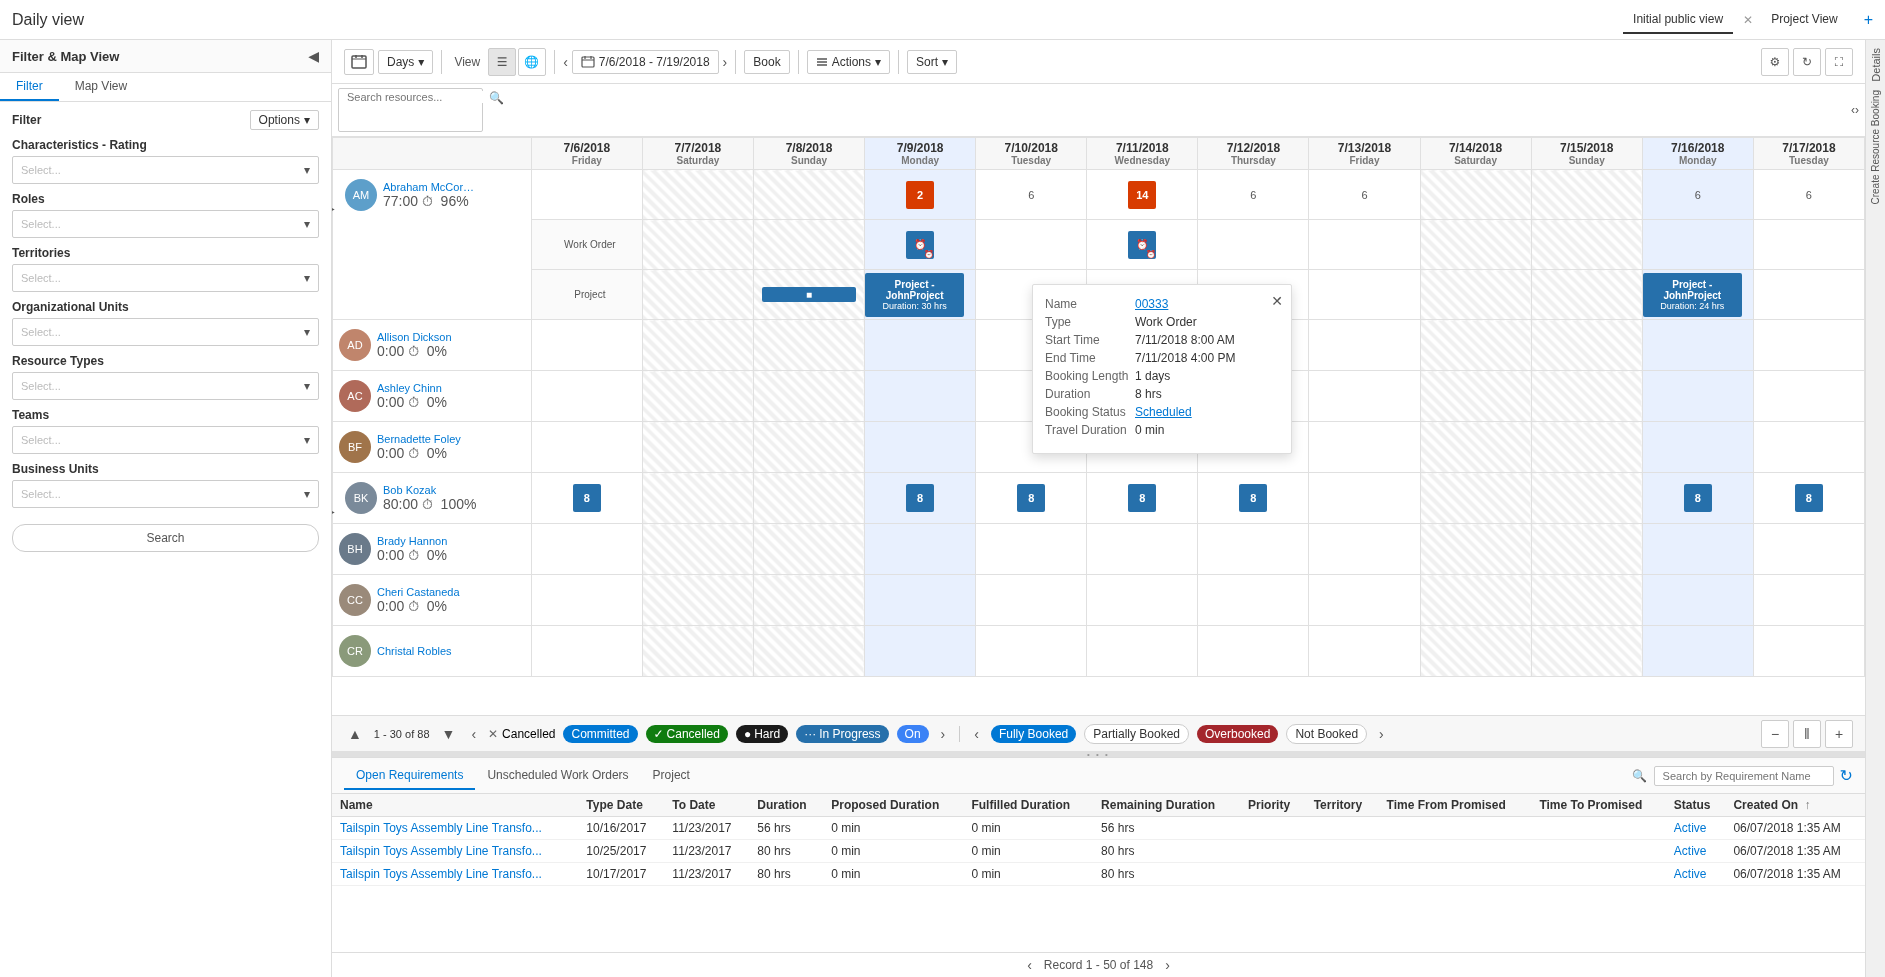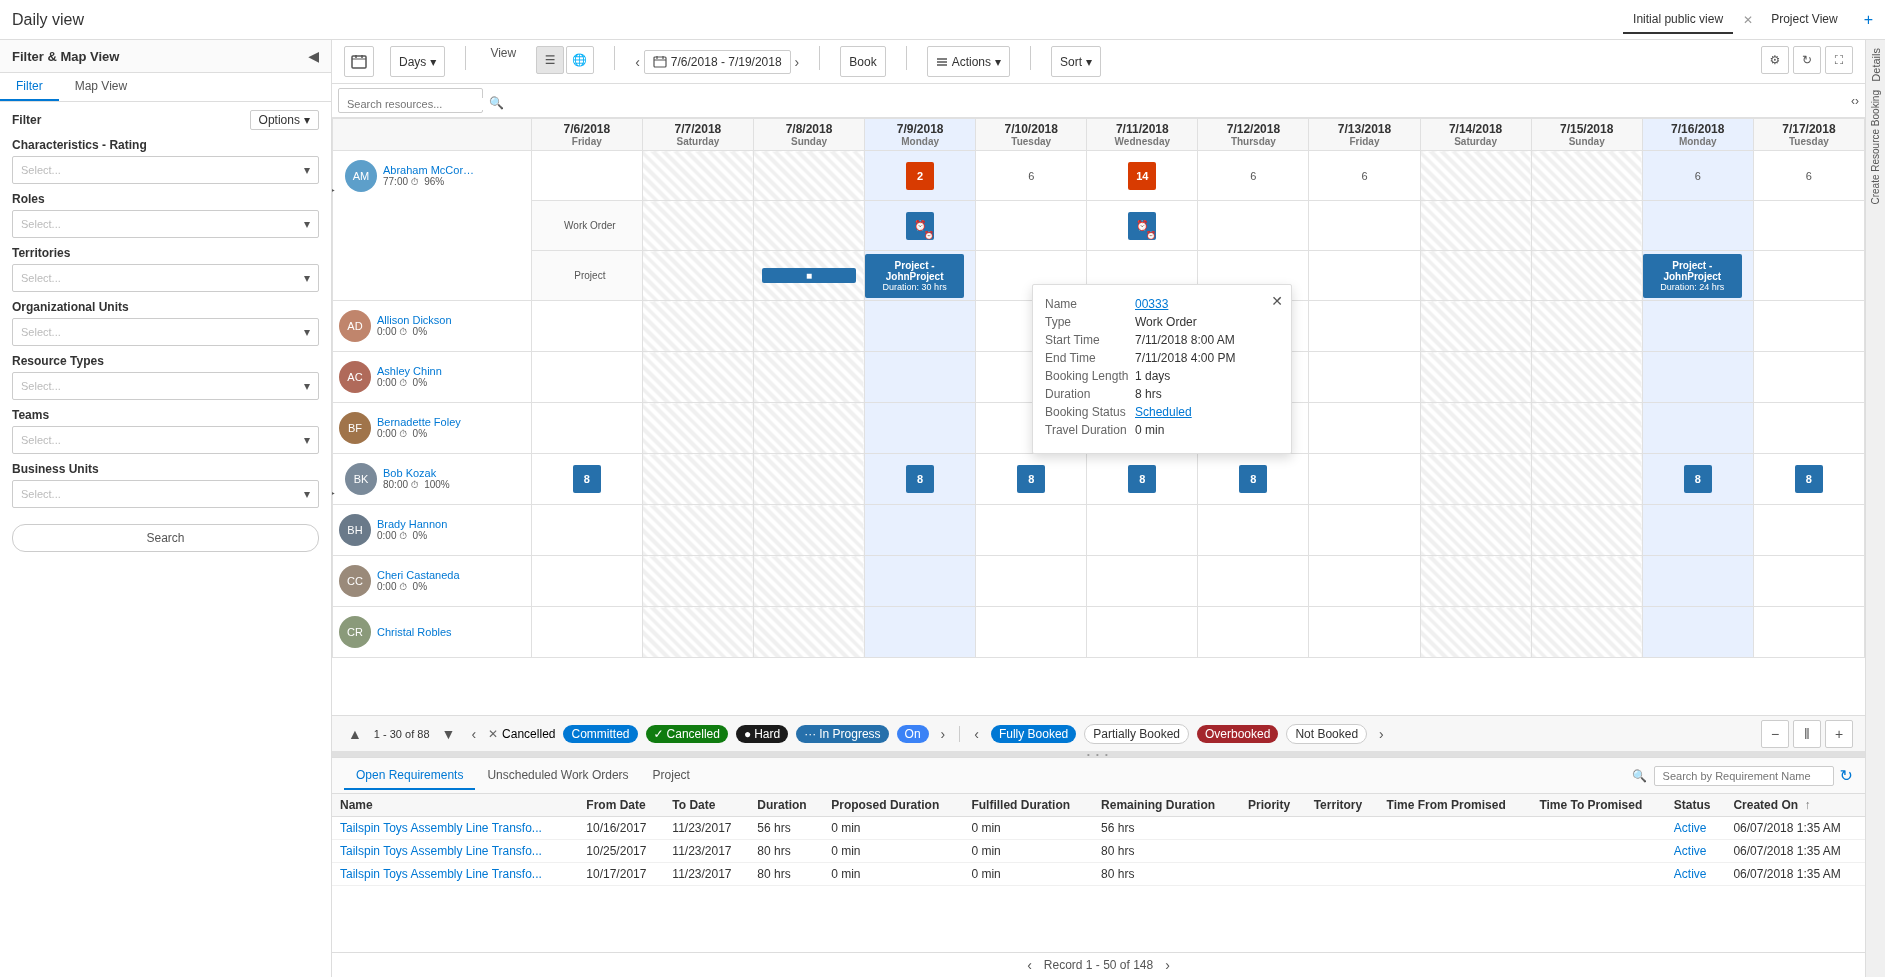--- a/index.html
+++ b/index.html
@@ -88,24 +88,25 @@
       color: #555;
       margin-top: 8px;
     }
 
     
     .right-panel { flex: 1; display: flex; flex-direction: column; overflow: hidden; }
 
     
     .toolbar {
       display: flex;
+      align-items: center;
       padding: 6px 12px;
       background: #fff;
       border-bottom: 1px solid #ddd;
-      gap: 16px;
+      gap: 4px;
       height: 44px;
     }
     .toolbar-btn {
       display: flex;
       align-items: center;
       gap: 4px;
       padding: 4px 8px;
       border: 1px solid #ccc;
       background: #fff;
       border-radius: 2px;
@@ -180,21 +181,21 @@
       width: 32px; height: 32px;
       border-radius: 50%;
       overflow: hidden;
       flex-shrink: 0;
       background: #ccc;
       display: flex; align-items: center; justify-content: center;
       font-size: 11px; color: #fff;
     }
     .resource-info { flex: 1; }
     .resource-name { font-size: 11px; color: #0078d4; font-weight: 500; white-space: nowrap; overflow: hidden; text-overflow: ellipsis; max-width: 100px; }
-    .resource-stats { font-size: 10px; color: #555; }
+    .resource-stats { font-size: 14px; color: #555; }
 
     .schedule-cell { height: 50px; vertical-align: middle; text-align: center; position: relative; }
     .schedule-cell.weekend { background: repeating-linear-gradient(45deg, #f0f0f0, #f0f0f0 4px, #fff 4px, #fff 8px); }
     .schedule-cell.today-col { background: #e8f0fe; }
 
     .booking-block {
       display: inline-flex; align-items: center; justify-content: center;
       border-radius: 2px;
       color: #fff;
       font-size: 11px;
@@ -370,26 +371,26 @@
       background: #e0e0e0;
       cursor: row-resize;
       display: flex;
       align-items: center;
       justify-content: center;
     }
     .resize-dots { color: #999; font-size: 8px; letter-spacing: 2px; }
 
     .search-bar {
       display: flex;
-      align-items: flex-end;
+      align-items: flex-start;
       border: 1px solid #ccc;
       border-radius: 2px;
       padding: 2px 8px;
       background: #fff;
-      height: 25px;
+      height: 44px;
       width: 145px;
     }
     .search-bar input {
       border: none;
       outline: none;
       font-size: 11px;
       flex: 1;
       color: #555;
     }
   </style>
@@ -1056,21 +1057,21 @@
           <input type="text" class="bottom-search-input" placeholder="Search by Requirement Name" style="">
           <button class="refresh-btn">↻</button>
         </div>
       </div>
 
       <div style="flex:1;overflow:auto;">
         <table class="req-table">
           <thead>
             <tr>
               <th>Name</th>
-              <th>From Date</th>
+              <th>Type Date</th>
               <th>To Date</th>
               <th>Duration</th>
               <th>Proposed Duration</th>
               <th>Fulfilled Duration</th>
               <th>Remaining Duration</th>
               <th>Priority</th>
               <th>Territory</th>
               <th>Time From Promised</th>
               <th>Time To Promised</th>
               <th>Status</th>

